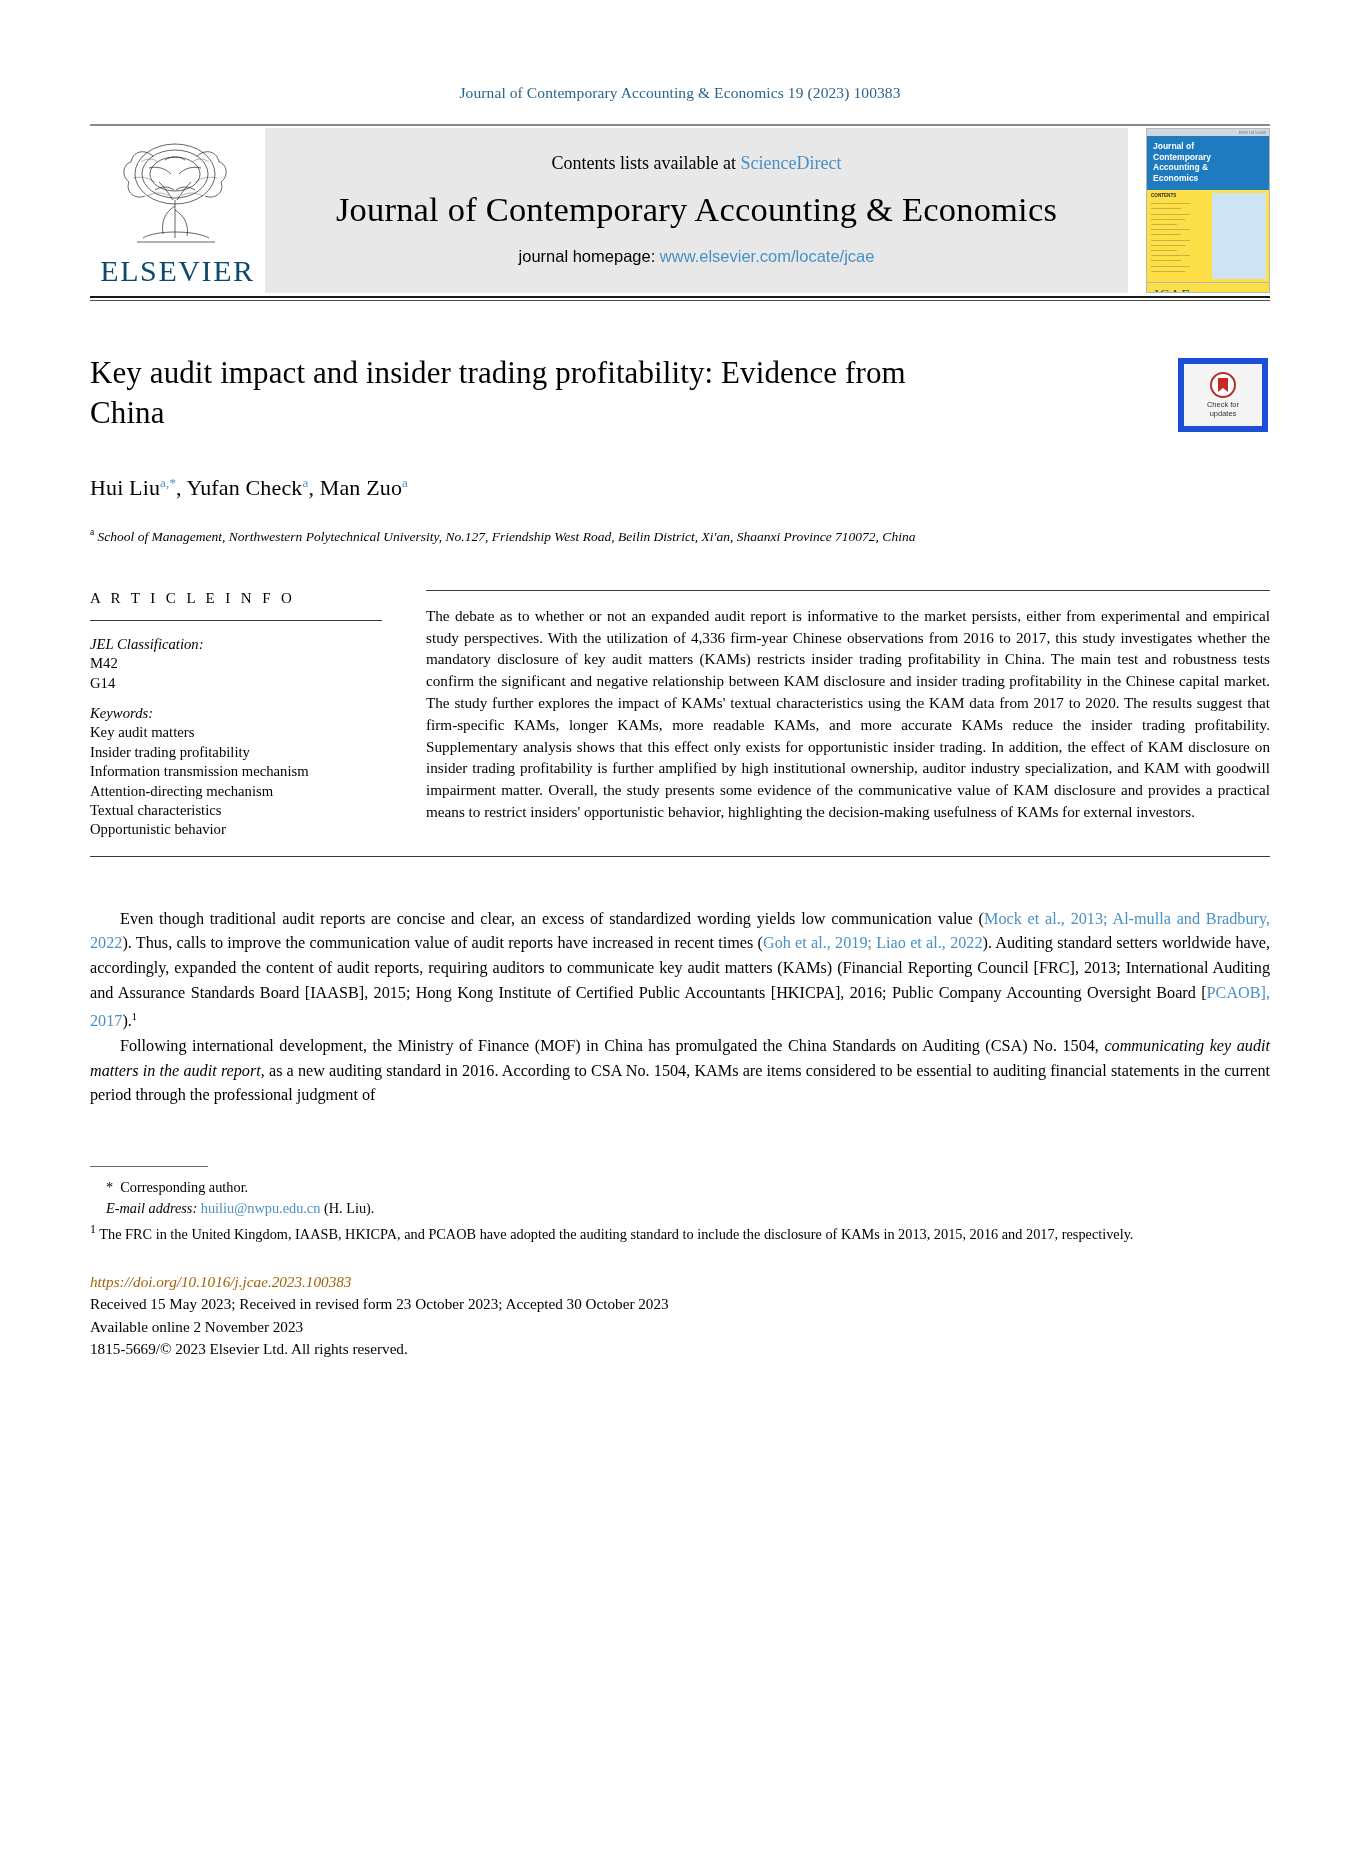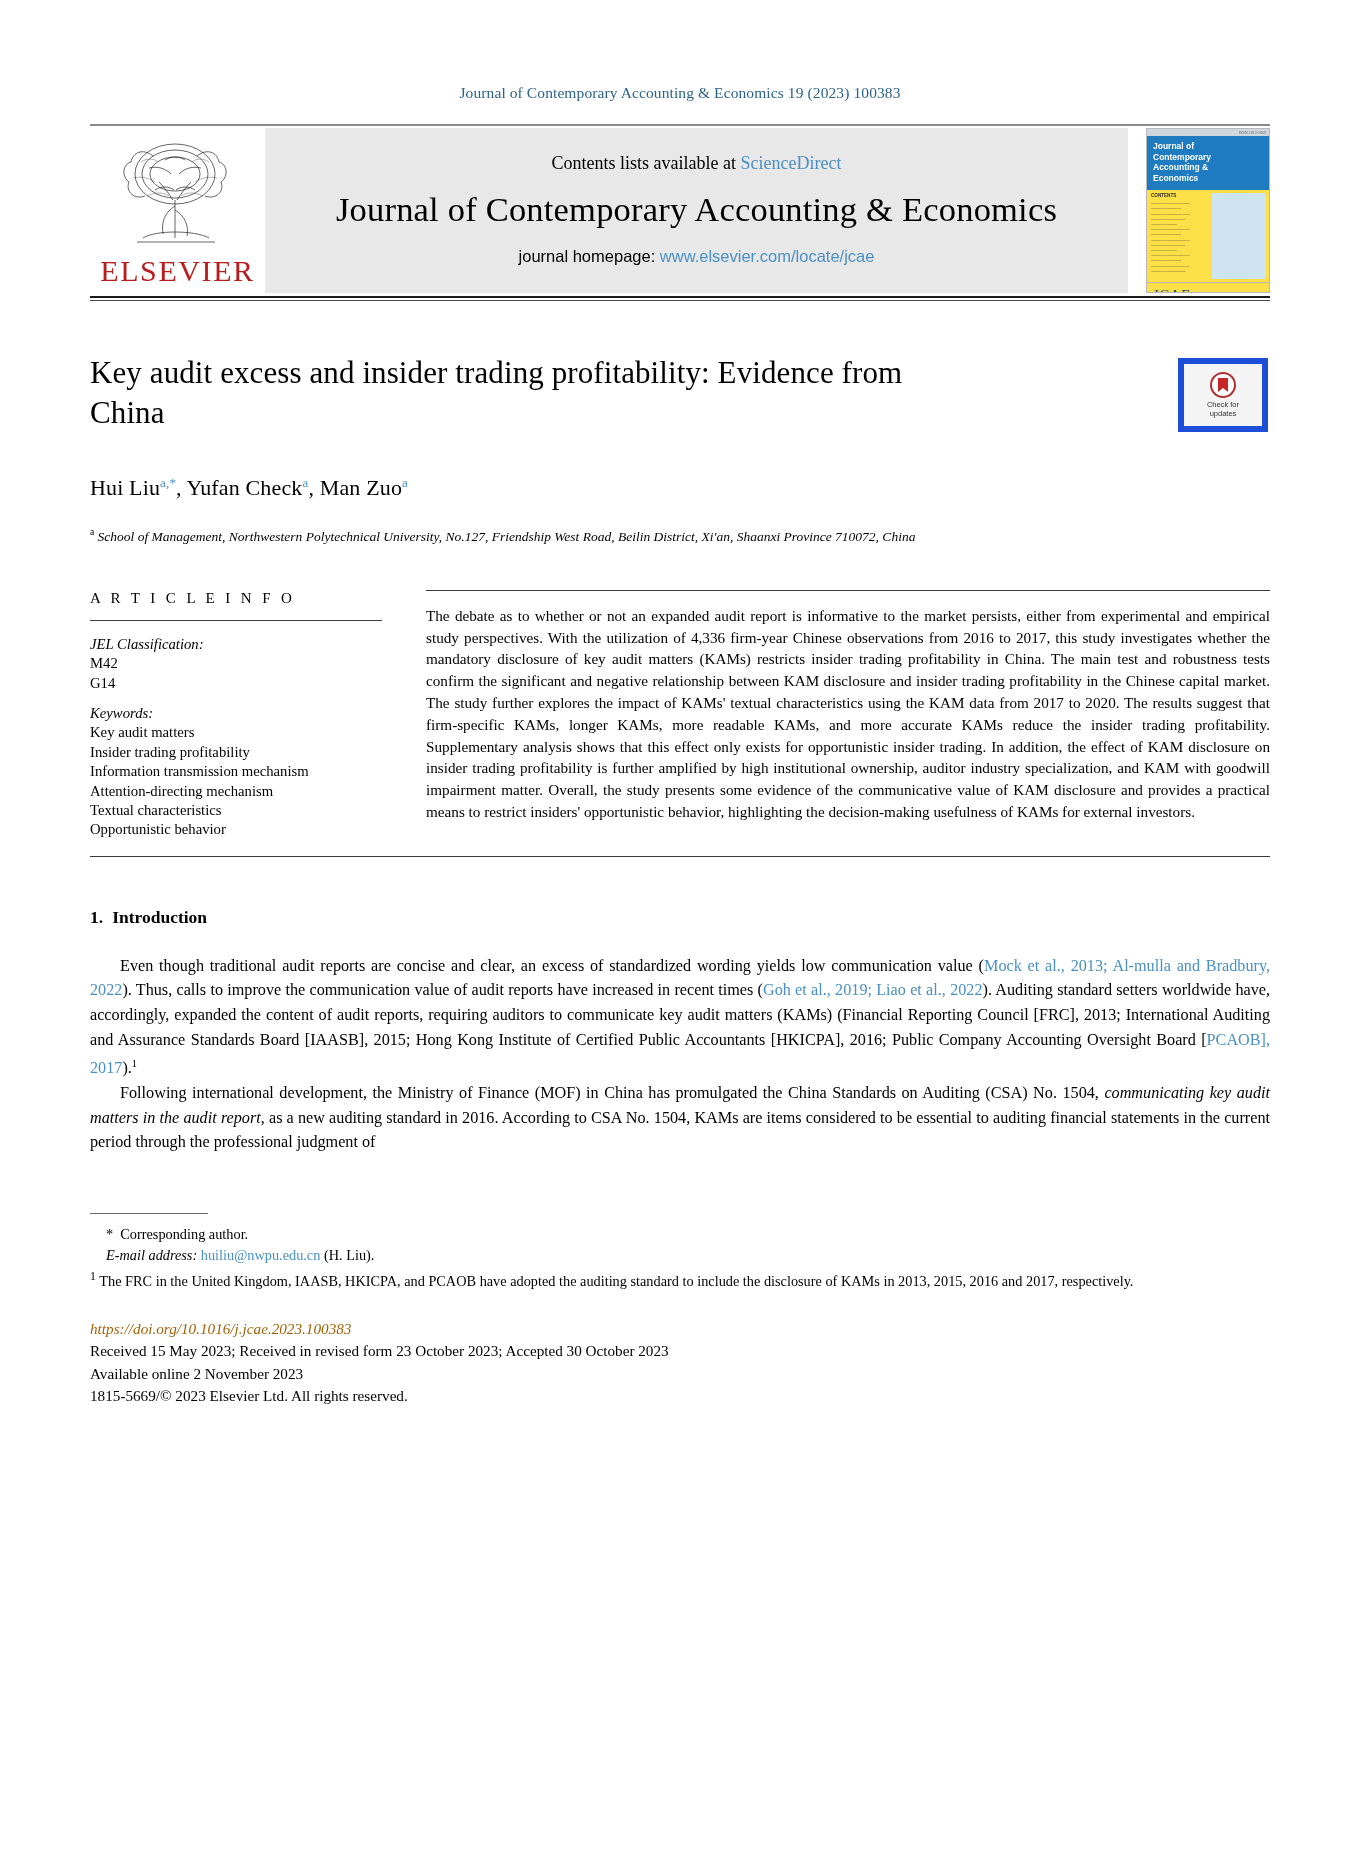--- a/index.html
+++ b/index.html
@@ -56,21 +56,21 @@
     flex-direction: column;
     align-items: center;
     justify-content: flex-start;
     padding-top: 6px;
   }
   .tree-svg { display:block; }
   .elsevier-word {
     font-family: "Liberation Serif", serif;
     font-size: 30px;
     letter-spacing: 1.6px;
-    color: #b91c1c;
+    color: #0c4a6e;
     font-weight: 400;
     margin-top: 2px;
   }
   .masthead-center {
     flex: 1 1 auto;
     background: #e8e8e8;
     display: flex;
     flex-direction: column;
     justify-content: center;
     align-items: center;
@@ -379,21 +379,21 @@
       <circle cx="13" cy="13" r="12" fill="#ffffff" stroke="#b03030" stroke-width="2"></circle>
       <path d="M8 6 L18 6 L18 20 L13 16 L8 20 Z" fill="#c62828"></path>
     </svg>
     <div class="crossmark-label">
       <span>Check for</span><br>
       <span>updates</span>
     </div>
   </div>
 
   <div class="title-block">
-    <h1 class="paper-title">Key audit excess and insider trading profitability: Evidence from China</h1>
+    <h1 class="paper-title">Key audit impact and insider trading profitability: Evidence from China</h1>
 
     <div class="authors">
       <span>Hui Liu</span><sup>a,<span class="star">*</span></sup>,
       <span>Yufan Check</span><sup>a</sup>,
       <span>Man Zuo</span><sup>a</sup>
     </div>
 
     <div class="affiliation">
       <sup>a</sup> <span>School of Management, Northwestern Polytechnical University, No.127, Friendship West Road, Beilin District, Xi'an, Shaanxi Province 710072, China</span>
     </div>
@@ -421,23 +421,20 @@
 
     <div class="col-abstract">
       <div class="rule-thin"></div>
       <div class="abstract-body">The debate as to whether or not an expanded audit report is informative to the market persists, either from experimental and empirical study perspectives. With the utilization of 4,336 firm-year Chinese observations from 2016 to 2017, this study investigates whether the mandatory disclosure of key audit matters (KAMs) restricts insider trading profitability in China. The main test and robustness tests confirm the significant and negative relationship between KAM disclosure and insider trading profitability in the Chinese capital market. The study further explores the impact of KAMs' textual characteristics using the KAM data from 2017 to 2020. The results suggest that firm-specific KAMs, longer KAMs, more readable KAMs, and more accurate KAMs reduce the insider trading profitability. Supplementary analysis shows that this effect only exists for opportunistic insider trading. In addition, the effect of KAM disclosure on insider trading profitability is further amplified by high institutional ownership, auditor industry specialization, and KAM with goodwill impairment matter. Overall, the study presents some evidence of the communicative value of KAM disclosure and provides a practical means to restrict insiders' opportunistic behavior, highlighting the decision-making usefulness of KAMs for external investors.</div>
     </div>
 
   </div>
   <div class="abs-rule-bottom"></div>
 
   <div class="body-section">
-    <div class="sec-title">
-      <span class="num">1.</span><span>Introduction</span>
-    </div>
 
     <p class="body-par"><span>Even though traditional audit reports are concise and clear, an excess of standardized wording yields low communication value (</span><span class="cite">Mock et al., 2013; Al-mulla and Bradbury, 2022</span><span>). Thus, calls to improve the communication value of audit reports have increased in recent times (</span><span class="cite">Goh et al., 2019; Liao et al., 2022</span><span>). Auditing standard setters worldwide have, accordingly, expanded the content of audit reports, requiring auditors to communicate key audit matters (KAMs) (Financial Reporting Council [FRC], 2013; International Auditing and Assurance Standards Board [IAASB], 2015; Hong Kong Institute of Certified Public Accountants [HKICPA], 2016; Public Company Accounting Oversight Board [</span><span class="cite">PCAOB], 2017</span><span>).</span><sup class="fn">1</sup></p>
 
     <p class="body-par"><span>Following international development, the Ministry of Finance (MOF) in China has promulgated the China Standards on Auditing (CSA) No. 1504, </span><i>communicating key audit matters in the audit report</i><span>, as a new auditing standard in 2016. According to CSA No. 1504, KAMs are items considered to be essential to auditing financial statements in the current period through the professional judgment of</span></p>
   </div>
 
   <div class="footnotes">
     <div class="fn-rule"></div>
     <div class="fn-line fn-indent">
       <span>*</span>&nbsp;

